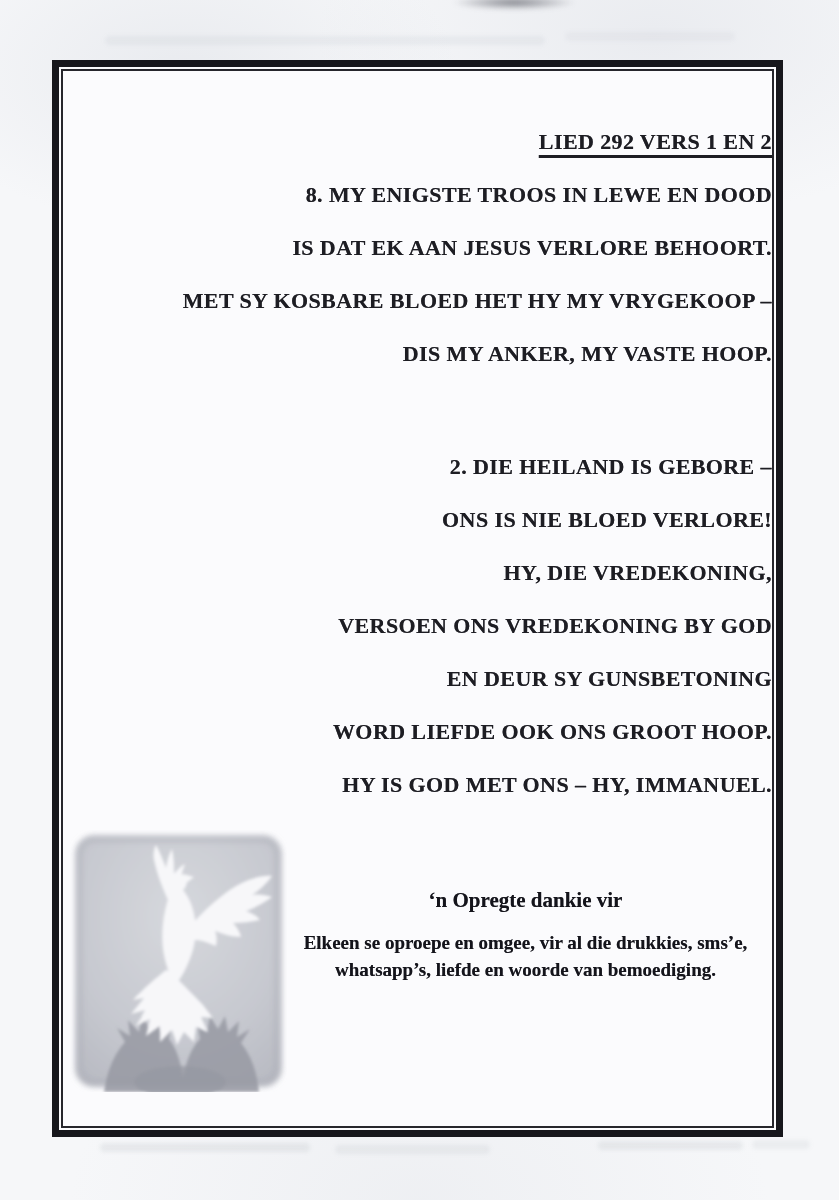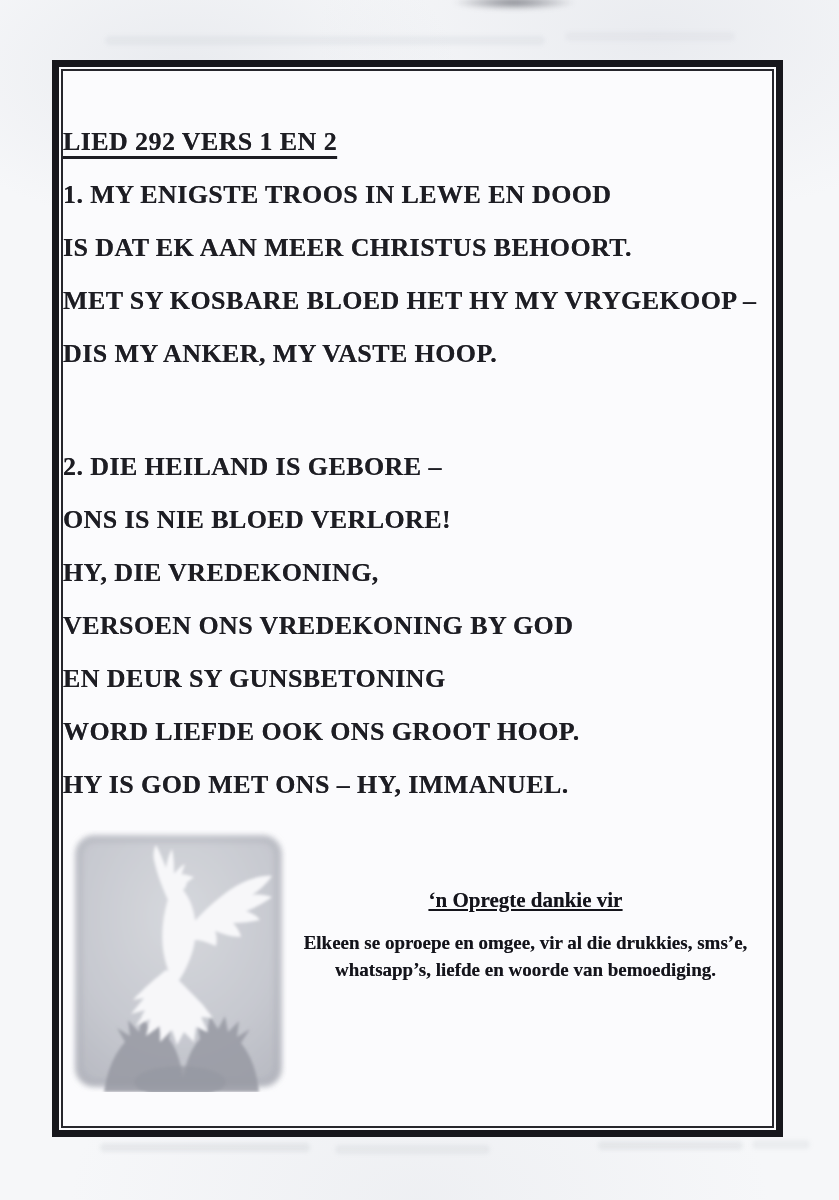--- a/index.html
+++ b/index.html
@@ -47,43 +47,43 @@
     border:7px solid var(--frame);
     background:#fbfbfd;
   }
   .frame-inner{
     position:absolute;inset:2px;border:2px solid #26262c;pointer-events:none;
   }
 
   
   .hymn{
     position:absolute;left:63px;top:115px;width:709px;
-    text-align:left;color:var(--ink);
-    font-weight:bold;font-size:26px;letter-spacing:.4px;
+    text-align:right;color:var(--ink);
+    font-weight:bold;font-size:22px;letter-spacing:.4px;
   }
   .hymn-line{height:53px;line-height:53px;white-space:nowrap;
     text-shadow:0 0 .5px rgba(29,29,35,.7);}
   .hymn-title-text{
     text-decoration:underline;
     text-decoration-thickness:2.5px;
     text-underline-offset:6px;
   }
   .verse-gap{height:60px;}
 
   
   .dove-figure{position:absolute;left:70px;top:830px;width:217px;height:262px;}
   .dove-figure svg{display:block;width:217px;height:262px;}
 
   
   .thanks{
     position:absolute;left:298px;top:884px;width:455px;
     text-align:center;color:#14141b;font-weight:bold;
   }
   .thanks-intro{font-size:21px;line-height:32px;white-space:nowrap;
-    text-shadow:0 0 .4px rgba(20,20,27,.6);text-decoration:underline;}
+    text-shadow:0 0 .4px rgba(20,20,27,.6);}
   .thanks-lines{margin-top:13px;font-size:19px;line-height:27px;}
   .thanks-line{white-space:nowrap;text-shadow:0 0 .4px rgba(20,20,27,.6);}
 </style>
 </head>
 <body>
 
 <div class="page">
 
   <div class="artifact smudge"></div>
   <div class="artifact ghost g1"></div>
@@ -98,22 +98,22 @@
   <div class="artifact ghost g10"></div>
   <div class="speck s1"></div>
   <div class="speck s2"></div>
 
   <div class="frame">
     <div class="frame-inner"></div>
   </div>
 
   <div class="hymn">
     <div class="hymn-line"><span class="hymn-title-text">LIED 292 VERS 1 EN 2</span></div>
-    <div class="hymn-line">1. MY ENIGSTE TROOS IN LEWE EN DOOD</div>
-    <div class="hymn-line">IS DAT EK AAN MEER CHRISTUS BEHOORT.</div>
+    <div class="hymn-line">8. MY ENIGSTE TROOS IN LEWE EN DOOD</div>
+    <div class="hymn-line">IS DAT EK AAN JESUS VERLORE BEHOORT.</div>
     <div class="hymn-line">MET SY KOSBARE BLOED HET HY MY VRYGEKOOP –</div>
     <div class="hymn-line">DIS MY ANKER, MY VASTE HOOP.</div>
     <div class="verse-gap"></div>
     <div class="hymn-line">2. DIE HEILAND IS GEBORE –</div>
     <div class="hymn-line">ONS IS NIE BLOED VERLORE!</div>
     <div class="hymn-line">HY, DIE VREDEKONING,</div>
     <div class="hymn-line">VERSOEN ONS VREDEKONING BY GOD</div>
     <div class="hymn-line">EN DEUR SY GUNSBETONING</div>
     <div class="hymn-line">WORD LIEFDE OOK ONS GROOT HOOP.</div>
     <div class="hymn-line">HY IS GOD MET ONS – HY, IMMANUEL.</div>

